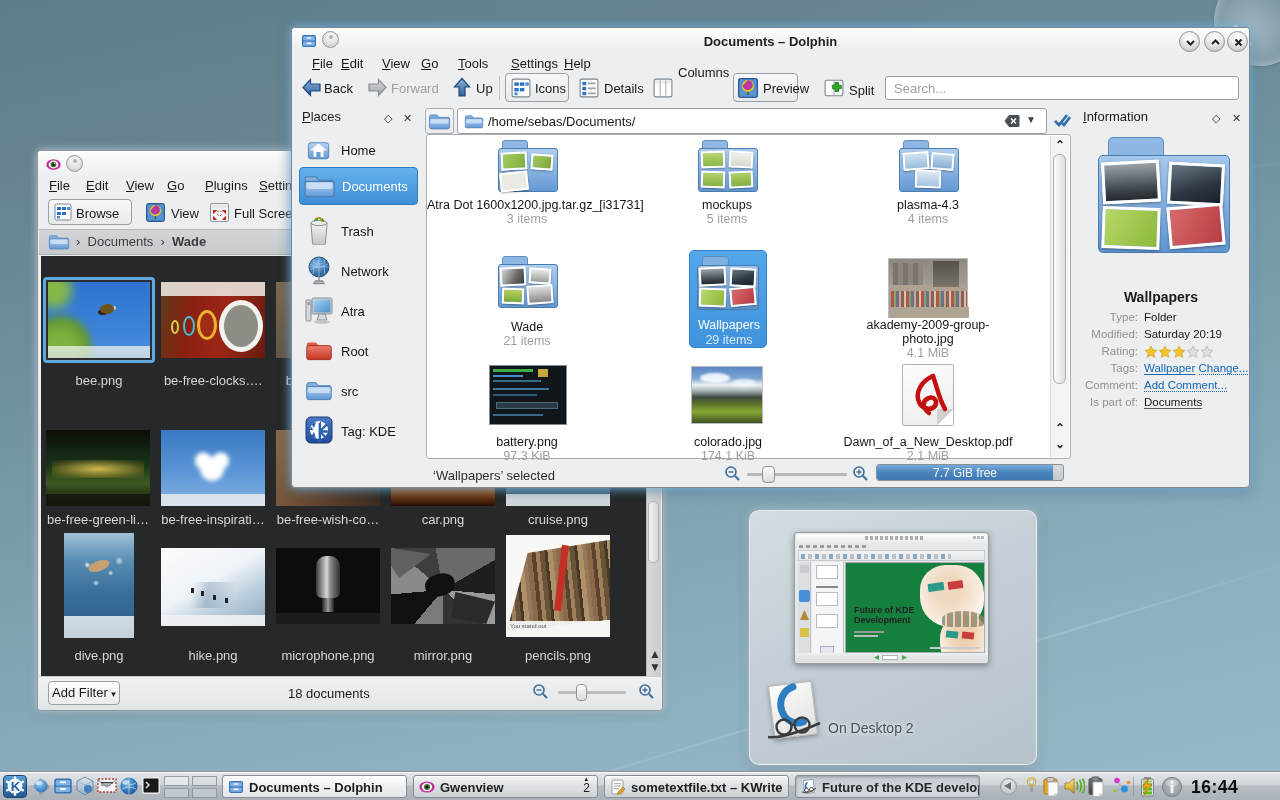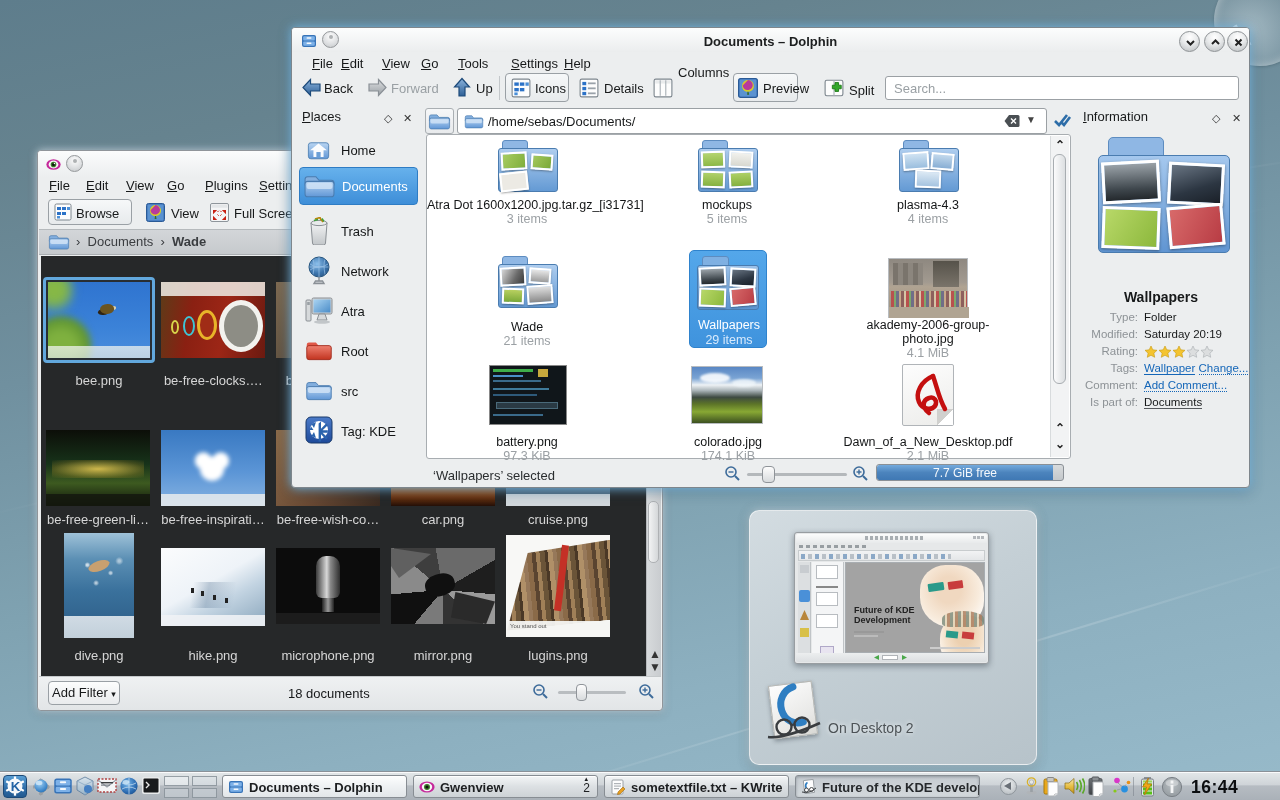--- a/index.html
+++ b/index.html
@@ -174,21 +174,21 @@
    <div class="abs" style="left:34px;top:26px;width:30px;height:22px;background:#101010;border-radius:45%;transform:rotate(-15deg);"></div>
    <div class="abs" style="left:0px;top:0px;width:40px;height:30px;background:#606060;clip-path:polygon(0 0,100% 20%,20% 100%,0 60%);"></div>
    <div class="abs" style="left:60px;top:44px;width:44px;height:32px;background:#2a2a2a;clip-path:polygon(10% 0,100% 30%,80% 100%,0 80%);"></div>
  </div>
  <div class="dlbl" style="left:353px;top:497px;width:104px;">mirror.png</div>
  <div class="th" style="left:468px;top:384px;width:104px;height:102px;background:#f8f8f6;">
    <div class="abs" style="left:-6px;top:10px;width:120px;height:80px;background:repeating-linear-gradient(90deg,#8a6a48 0 5px,#5a4430 5px 9px,#a08058 9px 13px,#6a5438 13px 18px,#4a3826 18px 21px,#b09068 21px 26px,#96785a 26px 30px);clip-path:polygon(2% 100%,26% 6%,100% 0%,100% 100%);transform:rotate(-6deg);"></div>
    <div class="abs" style="left:52px;top:10px;width:7px;height:66px;background:#c43026;transform:rotate(7deg);"></div>
    <div class="abs" style="left:0;bottom:0;width:100%;height:16px;background:rgba(244,244,242,.95);font-size:6px;color:#555;padding:2px 4px;">You stand out</div>
  </div>
- <div class="dlbl" style="left:468px;top:497px;width:104px;">lugins.png</div>
+ <div class="dlbl" style="left:468px;top:497px;width:104px;">pencils.png</div>
 
  <div class="abs" style="left:1px;right:1px;top:525px;height:34px;background:linear-gradient(#eff1f2,#e2e5e7);border-top:1px solid #c5c9cb;border-radius:0 0 3px 3px;"></div>
  <div class="abs" style="left:10px;top:530px;width:72px;height:24px;border:1px solid #9aa0a5;border-radius:4px;background:linear-gradient(#fcfdfd,#e9ebed);font-size:13px;color:#17191a;text-align:center;line-height:22px;">Add Filter <span style="font-size:9px;">▾</span></div>
  <div class="tlabel" style="left:250px;top:535px;">18 documents</div>
  <svg class="abs" style="left:494px;top:532px;" width="17" height="17" viewBox="0 0 17 17">
         <circle cx="7" cy="7" r="5" fill="none" stroke="#3d6b9a" stroke-width="1.6"></circle>
         <line x1="11" y1="11" x2="15" y2="15" stroke="#3d6b9a" stroke-width="2"></line>
         <line x1="4.5" y1="7" x2="9.5" y2="7" stroke="#3d6b9a" stroke-width="1.4"></line>
       </svg>
  <div class="abs" style="left:520px;top:540px;width:68px;height:3px;background:#b9bdc0;border-radius:2px;"></div>
@@ -418,21 +418,21 @@
  </div>
  <div class="ilbl" style="left:337px;top:290px;width:200px;color:#fff;">Wallpapers</div>
  <div class="ilbl" style="left:337px;top:305px;width:200px;color:#d8eafc;">29 items</div>
 
  <div class="abs" style="left:596px;top:230px;width:80px;height:60px;border:1px solid #b8bcc0;background:linear-gradient(180deg,#8e8880 0%,#a29a90 40%,#b0a392 48%,#9a8e7c 100%);">
   <div class="abs" style="left:4px;top:4px;width:30px;height:22px;background:repeating-linear-gradient(90deg,#7a746c 0 5px,#8c867e 5px 10px);"></div>
   <div class="abs" style="left:44px;top:2px;width:26px;height:26px;background:linear-gradient(#56524a,#7a746a);"></div>
   <div class="abs" style="left:2px;top:32px;width:76px;height:16px;background:repeating-linear-gradient(90deg,#b44 0 3px,#7a6 3px 5px,#668 5px 8px,#ca8 8px 10px,#855 10px 13px,#dca 13px 15px);opacity:.85;"></div>
   <div class="abs" style="left:0px;top:48px;width:80px;height:11px;background:#b0a492;"></div>
  </div>
- <div class="ilbl" style="left:536px;top:290px;width:200px;">akademy-2006-group-</div>
+ <div class="ilbl" style="left:536px;top:290px;width:200px;">akademy-2009-group-</div>
  <div class="ilbl" style="left:536px;top:304px;width:200px;">photo.jpg</div>
  <div class="gilbl" style="left:536px;top:318px;width:200px;">4.1 MiB</div>
 
  <div class="abs" style="left:197px;top:337px;width:78px;height:60px;border:1px solid #888;background:#10161a;">
   <div class="abs" style="left:3px;top:3px;width:40px;height:3px;background:#3fae4a;"></div>
   <div class="abs" style="left:3px;top:9px;width:30px;height:2px;background:#4a90c8;"></div>
   <div class="abs" style="left:3px;top:14px;width:48px;height:2px;background:#3a6a8a;"></div>
   <div class="abs" style="left:48px;top:3px;width:10px;height:8px;background:#c8a83c;"></div>
   <div class="abs" style="left:3px;top:22px;width:56px;height:2px;background:#3f7a9a;"></div>
   <div class="abs" style="left:3px;top:28px;width:44px;height:2px;background:#2e5a7a;"></div>
@@ -555,21 +555,21 @@
      <div class="abs" style="left:2px;top:48px;width:9px;height:10px;background:#b8863c;clip-path:polygon(50% 0,100% 100%,0 100%);"></div>
      <div class="abs" style="left:2px;top:66px;width:9px;height:9px;background:#d8c048;"></div>
    </div>
    <div class="abs" style="left:17px;top:29px;width:32px;bottom:10px;background:#f4f5f6;border-right:1px solid #c0c4c7;">
      <div class="abs" style="left:4px;top:3px;width:22px;height:14px;background:#fff;border:1px solid #b8bcc0;"></div>
      <div class="abs" style="left:4px;top:24px;width:22px;height:2px;background:#888;"></div>
      <div class="abs" style="left:4px;top:30px;width:22px;height:14px;background:#fff;border:1px solid #b8bcc0;"></div>
      <div class="abs" style="left:4px;top:52px;width:22px;height:14px;background:#fff;border:1px solid #b8bcc0;"></div>
      <div class="abs" style="left:8px;top:84px;width:14px;height:8px;background:#e8e4f0;border:1px solid #b0a8c8;"></div>
    </div>
-   <div class="abs" style="left:50px;top:29px;right:3px;bottom:10px;background:#a3a3a3;border:1px solid #a8adb1;overflow:hidden;padding-left:12px;">
+   <div class="abs" style="left:50px;top:29px;right:3px;bottom:10px;background:#15803d;border:1px solid #a8adb1;overflow:hidden;padding-left:12px;">
      <div class="abs" style="left:8px;top:42px;font-size:9px;font-weight:bold;color:#222;line-height:10px;">Future of KDE<br>Development</div>
      <div class="abs" style="left:8px;top:68px;width:30px;height:2px;background:#999;"></div>
      <div class="abs" style="left:8px;top:72px;width:24px;height:2px;background:#bbb;"></div>
      <div class="abs" style="left:74px;top:2px;width:64px;height:62px;background:radial-gradient(ellipse at 45% 40%,#f0d8c0 25%,#f8ebdc 60%,#fefcfa 85%);border-radius:40% 45% 42% 48%;">
         <div class="abs" style="left:8px;top:18px;width:16px;height:8px;background:#2a9a8a;border-radius:1px;transform:rotate(-8deg);"></div>
         <div class="abs" style="left:28px;top:16px;width:15px;height:8px;background:#c83c3c;border-radius:1px;transform:rotate(-8deg);"></div>
      </div>
      <div class="abs" style="left:94px;top:52px;width:48px;height:52px;background:radial-gradient(ellipse at 50% 35%,#ecd0b0 25%,#f4e2cc 55%,#fdf8f2 85%);border-radius:45% 42% 40% 45%;">
         <div class="abs" style="left:6px;top:16px;width:12px;height:7px;background:#2a9a8a;transform:rotate(6deg);"></div>
         <div class="abs" style="left:22px;top:17px;width:12px;height:7px;background:#c83c3c;transform:rotate(6deg);"></div>

